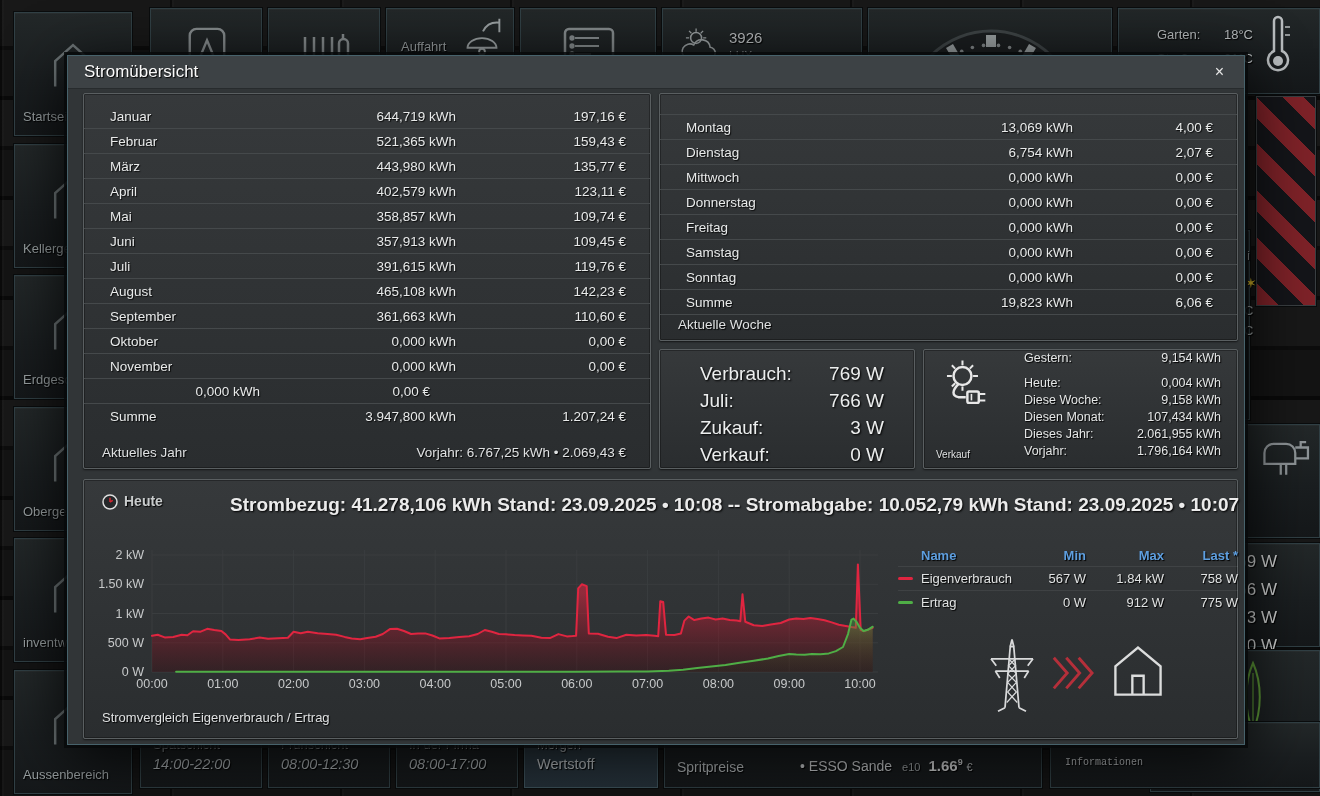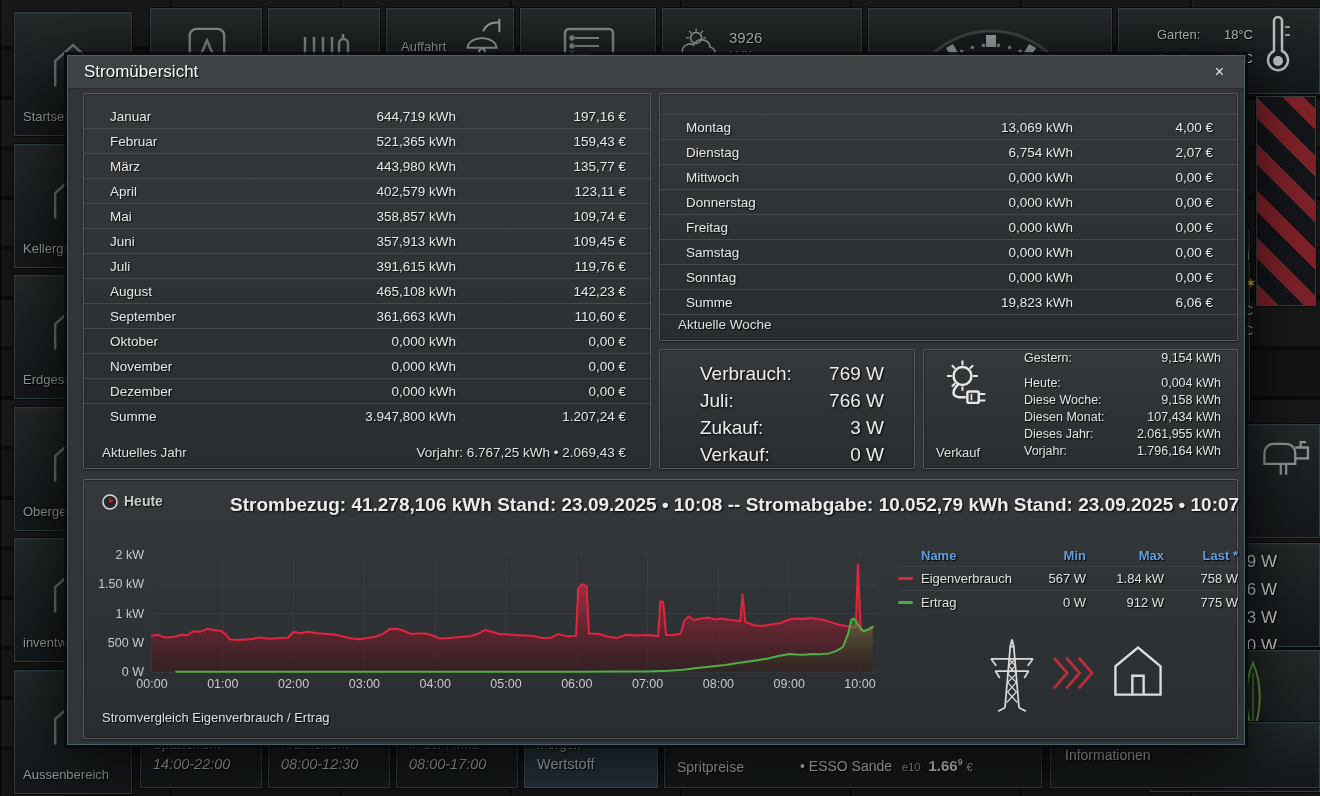--- a/index.html
+++ b/index.html
@@ -39,21 +39,21 @@
   .bt-time{position:absolute;left:12px;top:33px;font-size:14.5px;font-style:italic;color:#adb3b6;text-shadow:1px 1px 1px #000;white-space:nowrap;}
   .morgen-tile{background:linear-gradient(180deg,#33424b 0%,#25313a 100%);border-color:#3e535c;}
   .morgen-tile .bt-title,.morgen-tile .bt-line2{color:#c2c8cb;font-style:normal;}
   .bt-line2{position:absolute;left:12px;top:33px;font-size:14.5px;color:#c2c8cb;text-shadow:1px 1px 1px #000;text-align:center;}
   .sprit-label{position:absolute;left:12px;top:36px;font-size:14px;color:#b9bec0;text-shadow:1px 1px 1px #000;}
   .sprit-entry{position:absolute;left:135px;top:34px;font-size:14px;color:#cfd2d4;text-shadow:1px 1px 1px #000;white-space:nowrap;}
   .sprit-fuel{font-size:11px;color:#9fa4a6;margin:0 8px 0 10px;}
   .sprit-price{font-weight:bold;font-size:15px;color:#d8dadb;}
   .sprit-sup{font-size:9px;vertical-align:super;}
   .sprit-cur{font-size:11px;color:#b9bcbe;}
-  .info-label{position:absolute;left:14px;top:24px;font-size:14px;color:#c3c7c9;text-shadow:1px 1px 1px #000;}
+  .info-label{position:absolute;left:14px;top:34px;font-size:10px;color:#c3c7c9;text-shadow:1px 1px 1px #000;font-family:Liberation Mono, monospace;}
   
   .dialog{position:absolute;left:67px;top:55px;width:1178px;height:690px;background:#313537;
     border:1px solid #47626b;box-shadow:0 0 0 3px rgba(7,9,10,.85), 0 14px 60px rgba(0,0,0,.9);z-index:30;}
   .dialog-titlebar{position:absolute;left:0;top:0;width:100%;height:33px;background:#3d4245;border-bottom:1px solid rgba(0,0,0,.35);}
   .dialog-title{position:absolute;left:16px;top:6px;font-size:17px;color:#fafafa;text-shadow:1px 1px 1px #000;}
   .dialog-close{position:absolute;right:14px;top:5px;font-size:16px;color:#e8e8e8;cursor:pointer;padding:2px 6px;}
   .panel{position:absolute;background:linear-gradient(180deg,#36393b 0%,#2a2d2f 100%);
     border:1px solid #5a5f61;border-radius:2px;box-shadow:0 1px 2px rgba(0,0,0,.6), inset 0 0 0 1px rgba(0,0,0,.3);}
   .p-monthly{left:15px;top:37px;width:568px;height:376px;}
   .p-weekly{left:591px;top:37px;width:579px;height:248px;}
@@ -68,21 +68,21 @@
   .trow span{text-shadow:1px 1px 1px rgba(0,0,0,.8);color:#e8eaea;}
   .c0{flex:1;text-align:left;}
   .c1{width:150px;text-align:right;}
   .c2{width:170px;text-align:right;}
   .p-weekly .c1{width:180px;} .p-weekly .c2{width:140px;}
   .pfoot{position:absolute;left:0;bottom:8px;width:100%;padding:0 24px 0 18px;display:flex;justify-content:space-between;font-size:13.5px;color:#dfe1e2;text-shadow:1px 1px 1px #000;}
   .p-weekly .pfoot{bottom:8px;}
   .crow{position:absolute;left:40px;right:30px;height:27px;line-height:27px;display:flex;justify-content:space-between;font-size:19px;color:#eceeee;text-shadow:1px 1px 2px #000;gap:29px;}
   .v-icon{position:absolute;left:14px;top:8px;width:62px;height:62px;}
   .v-icon svg{width:100%;height:100%;}
-  .v-label{position:absolute;left:12px;bottom:8px;font-size:13px;color:#dfe1e2;text-shadow:1px 1px 1px #000;}
+  .v-label{position:absolute;left:12px;bottom:8px;font-size:10px;color:#dfe1e2;text-shadow:1px 1px 1px #000;}
   .vrow{position:absolute;left:100px;right:16px;height:17px;line-height:17px;display:flex;justify-content:space-between;font-size:12.5px;color:#e4e6e6;text-shadow:1px 1px 1px #000;}
   
   .ch-tab-icon{position:absolute;left:18px;top:14px;width:16px;height:16px;}
   .ch-tab{position:absolute;left:40px;top:13px;font-size:14px;font-weight:bold;color:#c9cccd;text-shadow:1px 1px 1px #000;}
   .ch-info{position:absolute;left:146px;top:14px;font-size:19px;font-weight:bold;color:#ebebeb;text-shadow:1px 1px 2px #000;white-space:nowrap;}
   #chart-svg{position:absolute;left:8px;top:58px;}
   .grid{stroke:#3a3d3f;stroke-width:1;}
   .ytick{fill:#c7c9ca;font:12.5px "Liberation Sans",sans-serif;text-anchor:end;}
   .xtick{fill:#c7c9ca;font:12.5px "Liberation Sans",sans-serif;text-anchor:middle;}
   .legend{position:absolute;left:814px;top:64px;width:340px;}
@@ -344,21 +344,20 @@
             <span class="c0">Oktober</span>
             <span class="c1">0,000 kWh</span>
             <span class="c2">0,00 €</span>
           </div>
           <div class="trow">
             <span class="c0">November</span>
             <span class="c1">0,000 kWh</span>
             <span class="c2">0,00 €</span>
           </div>
           <div class="trow">
-            <span class="c0">Dezember</span>
             <span class="c1">0,000 kWh</span>
             <span class="c2">0,00 €</span>
           </div>
           <div class="trow">
             <span class="c0">Summe</span>
             <span class="c1">3.947,800 kWh</span>
             <span class="c2">1.207,24 €</span>
           </div>
         </div>
       <div class="pfoot">

